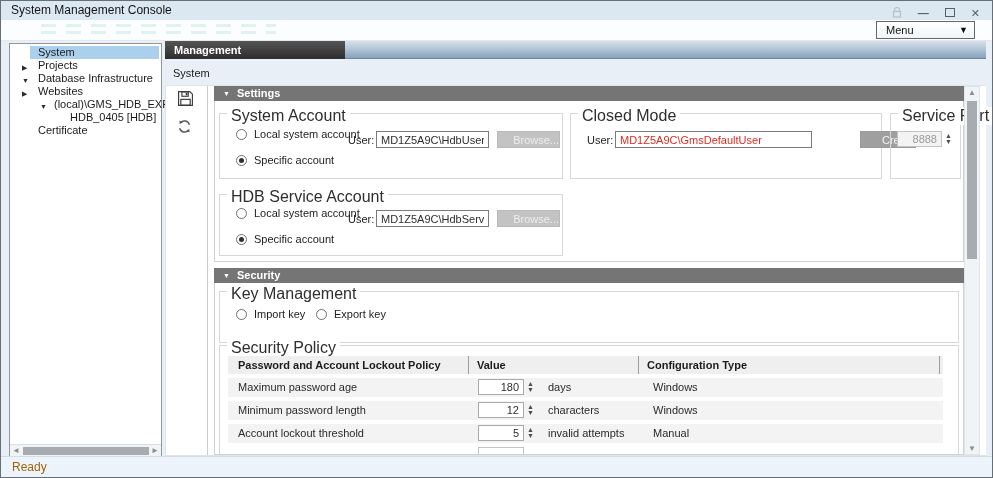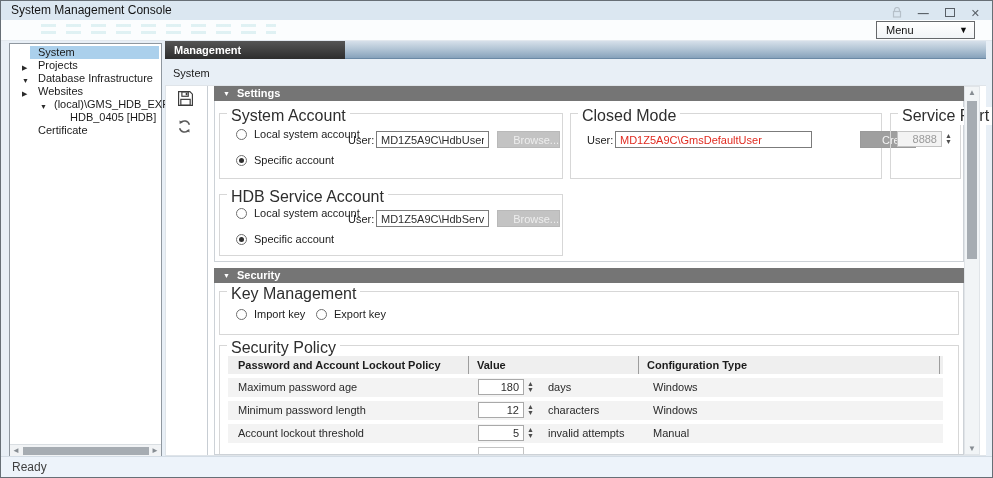--- a/index.html
+++ b/index.html
@@ -71,21 +71,21 @@
   .body-security { top:197px; bottom:0; overflow:hidden; }
 
   
   .group { position:absolute; border:1px solid #d7d7d7; }
   .group > .glabel { position:absolute; top:-7px; left:7px; background:#fff; padding:0 4px;
                      font-size:16px; color:#2e2e2e; white-space:nowrap; }
   .g-sysacct  { left:4px;  top:12px; width:344px; height:66px; }
   .g-closed   { left:355px; top:12px; width:312px; height:66px; }
   .g-svcport  { left:675px; top:12px; width:71px;  height:66px; }
   .g-hdbacct  { left:4px;  top:93px; width:344px; height:62px; }
-  .g-keymgmt  { left:4px;  top:8px;  width:740px; height:44px; }
+  .g-keymgmt  { left:4px;  top:8px;  width:740px; height:52px; }
   .g-secpol   { left:4px;  top:62px; width:740px; height:170px; }
 
   .radio-row { position:absolute; height:13px; font-size:11px; color:#1c1c1c; }
   .radio { display:inline-block; width:11px; height:11px; border:1px solid #6f6f6f; border-radius:50%;
            background:#fff; vertical-align:-2px; margin-right:7px; position:relative; }
   .radio.on::after { content:""; position:absolute; left:2px; top:2px; width:5px; height:5px;
                      border-radius:50%; background:#2f2f2f; }
   .flabel { position:absolute; font-size:11px; color:#1c1c1c; }
   .tbox { position:absolute; height:17px; border:1px solid #7b7b7b; background:#fff;
           font-size:11px; color:#2e2e2e; padding:0 4px; }
@@ -118,21 +118,21 @@
   .partial-spin { margin-left:250px; width:46px; height:16px; border:1px solid #c3c3c3; background:#fff; }
 
   
   .vscroll { position:absolute; right:6px; top:0; bottom:0; width:16px; background:#f1f4f6; border:1px solid #e0e4e8; }
   .vscroll .arr { position:absolute; left:0; right:0; text-align:center; font-size:8px; color:#878d93; }
   .vscroll .arr.up { top:1px; } .vscroll .arr.dn { bottom:1px; }
   .vthumb { position:absolute; left:2px; width:10px; top:14px; height:158px; background:#a6acb2; }
 
   
   .statusbar { position:absolute; left:0; bottom:0; right:0; height:21px; background:#edf3fa; border-top:1px solid #d3dce5; }
-  .statusbar .txt { position:absolute; left:11px; top:3px; font-size:12px; color:#404040; }
+  .statusbar .txt { position:absolute; left:11px; top:3px; font-size:12px; color:#a16207; }
 </style>
 </head>
 <body>
 
 <div class="window">
 
   <div class="titlebar">
     <span class="title-text">System Management Console</span>
     <div class="win-controls">
       <span class="lock-ic">

